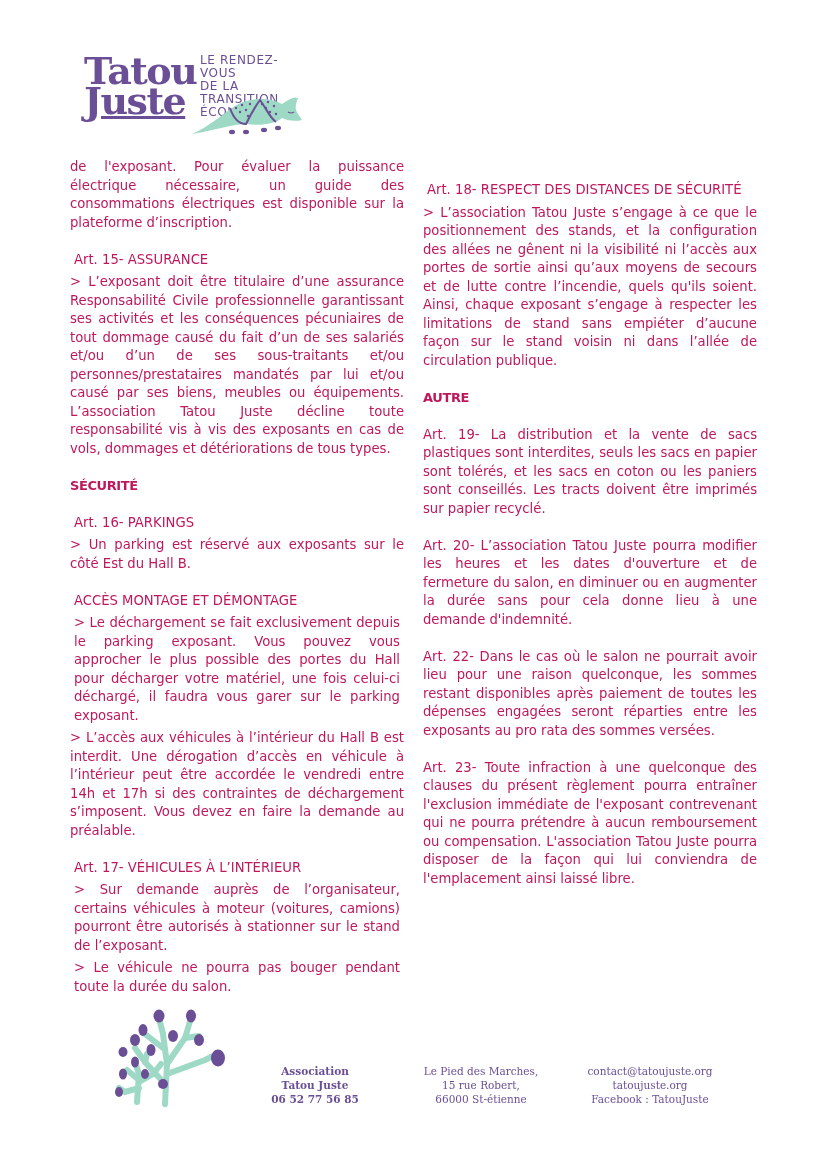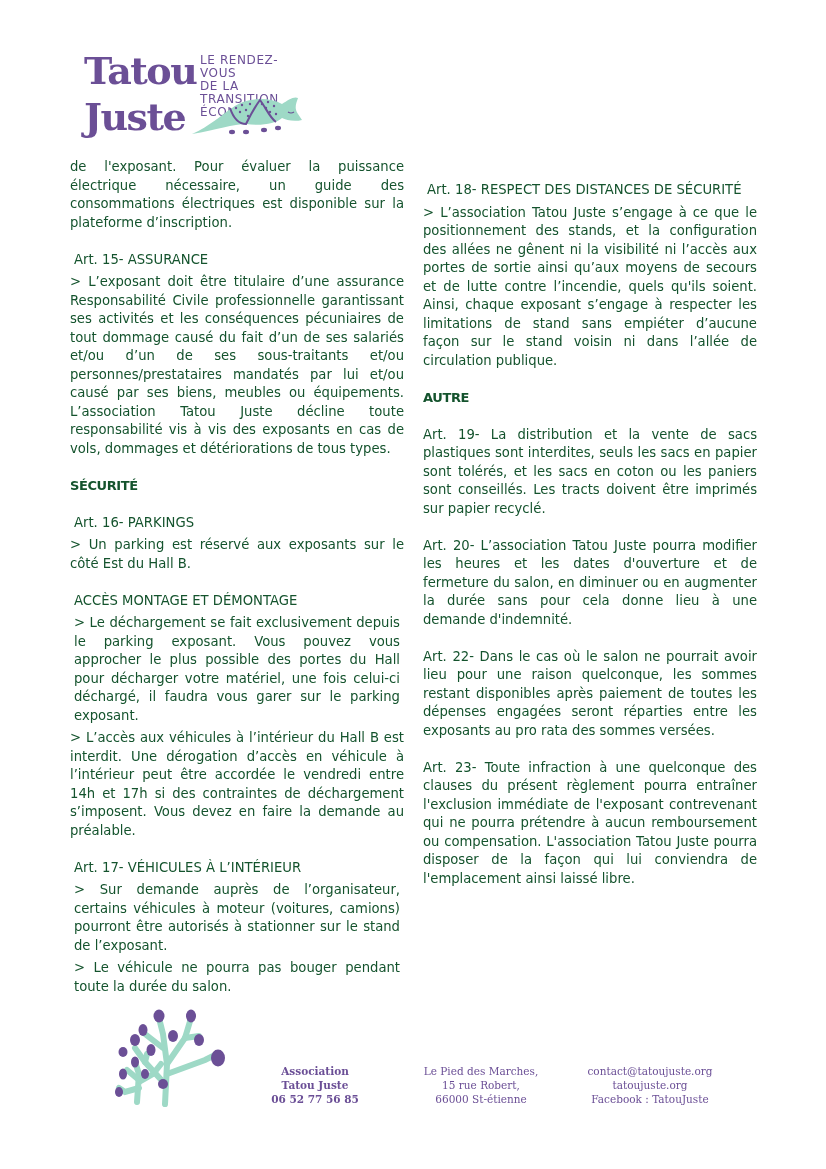--- a/index.html
+++ b/index.html
@@ -2,27 +2,27 @@
 <html><head>
   <meta charset="utf-8">
   <style>
     html, body { margin: 0; padding: 0; background: #ffffff; }
     body { width: 826px; height: 1169px; position: relative; overflow: hidden;
            font-family: "DejaVu Sans", sans-serif; color: #1a1a1a; }
     .logo { position: absolute; left: 84px; top: 50px; width: 220px; height: 92px; }
     .logo-word { position: absolute; left: 0; font-family: "DejaVu Serif", serif; font-weight: bold;
                  color: #6b4f96; font-size: 38px; letter-spacing: -1.5px; line-height: 38px; }
     .logo-word.w1 { top: 2px; }
-    .logo-word.w2 { top: 48px; }
+    .logo-word.w2 { top: 32px; text-decoration: underline; }
     .tagline { position: absolute; left: 116px; top: 4px; color: #6b4f96;
                font-family: "DejaVu Sans", sans-serif; font-size: 12px; line-height: 13px; letter-spacing: 0.6px; }
     .armadillo { position: absolute; left: 106px; top: 36px; }
 
     .col { position: absolute; top: 158px; width: 334px; font-size: 13.2px; line-height: 18.5px;
-           text-align: justify; font-family: "DejaVu Sans", sans-serif; color: #14532d; }
+           text-align: justify; font-family: "DejaVu Sans", sans-serif; color: #be185d; }
     .col.left { left: 70px; }
     .col.right { left: 423px; top: 177px; }
     .col p { margin: 0 0 18.5px 0; }
     .col p.tight { margin: 4px; }
     .heading { font-weight: bold; letter-spacing: -0.4px; margin: 0 0 18.5px 0; font-size: 13px; }
     .line { display: block; }
 
     .footer { position: absolute; left: 0; top: 1000px; width: 826px; height: 120px; margin-left: 15px; }
     .tree { position: absolute; left: 100px; top: 4px; }
     .fblock { position: absolute; top: 64px; text-align: center; color: #6b4f96;

